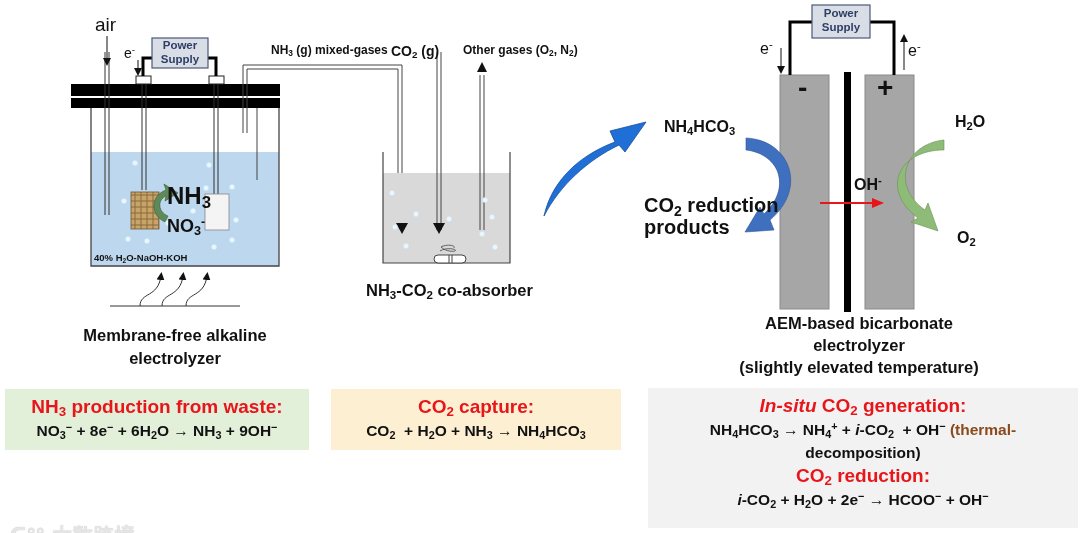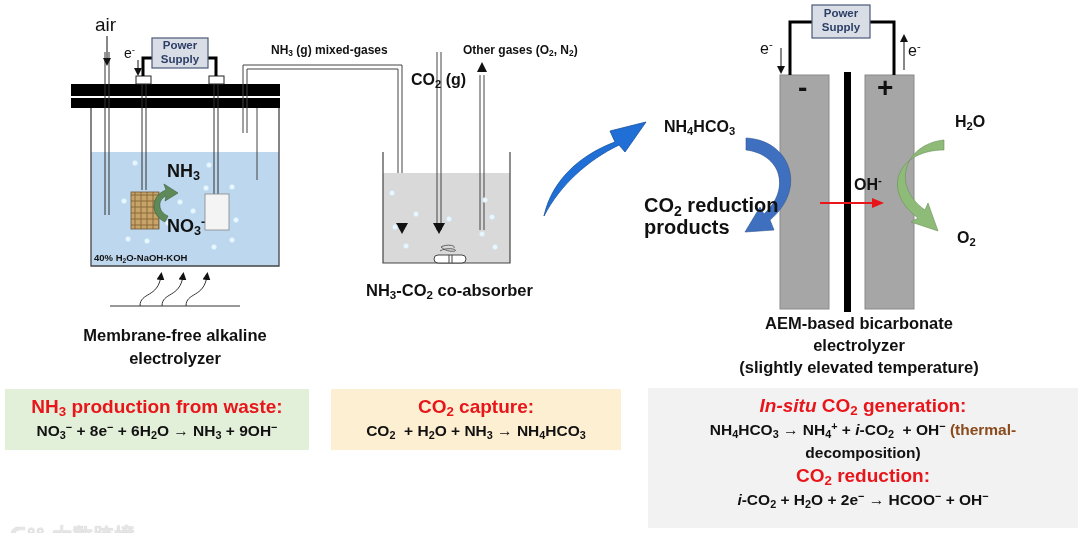--- a/index.html
+++ b/index.html
@@ -147,30 +147,30 @@
     <line x1="820" y1="203" x2="882" y2="203" stroke="#e8161b" stroke-width="2.2" marker-end="url(#arrRed)"></line>
   </g>
 </svg>
 
 <div class="lbl" style="left:95px;top:14px;font-weight:normal;font-size:19px;">air</div>
 <div class="lbl" style="left:124px;top:45px;font-weight:normal;font-size:14px;"><span>e</span><sup>-</sup></div>
 <div class="lbl center" style="left:152px;top:38px;width:56px;font-size:11.5px;line-height:14px;color:#2d3f66;">
   <div>Power</div>
     <div>Supply</div>
 </div>
-<div class="lbl" style="left:167px;top:161px;font-size:18px;"><span>NH</span><sub>3</sub></div>
+<div class="lbl" style="left:167px;top:182px;font-size:24px;"><span>NH</span><sub>3</sub></div>
 <div class="lbl" style="left:167px;top:216px;font-size:18px;"><span>NO</span><sub>3</sub><sup>-</sup></div>
 <div class="lbl" style="left:94px;top:252px;font-size:9.5px;"><span>40% H</span><sub>2</sub><span>O-NaOH-KOH</span></div>
 <div class="lbl center" style="left:55px;top:324px;width:240px;font-size:16.5px;line-height:23px;">
   <div>Membrane-free alkaline</div>
     <div>electrolyzer</div>
 </div>
 
 <div class="lbl" style="left:271px;top:43px;font-size:12px;"><span>NH</span><sub>3</sub><span> (g) mixed-gases</span></div>
-<div class="lbl" style="left:411px;top:43px;font-size:16px;margin-top:28px;"><span>CO</span><sub>2</sub><span> (g)</span></div>
+<div class="lbl" style="left:391px;top:43px;font-size:14px;"><span>CO</span><sub>2</sub><span> (g)</span></div>
 <div class="lbl" style="left:463px;top:43px;font-size:12px;"><span>Other gases (O</span><sub>2</sub><span>, N</span><sub>2</sub><span>)</span></div>
 
 <div class="lbl" style="left:366px;top:281px;font-size:16.5px;"><span>NH</span><sub>3</sub><span>-CO</span><sub>2</sub><span> co-absorber</span></div>
 
 <div class="lbl center" style="left:812px;top:6px;width:58px;font-size:11.5px;line-height:14px;color:#2d3f66;">
   <div>Power</div>
     <div>Supply</div>
 </div>
 <div class="lbl" style="left:760px;top:40px;font-weight:normal;font-size:16px;"><span>e</span><sup>-</sup></div>
 <div class="lbl" style="left:908px;top:42px;font-weight:normal;font-size:16px;"><span>e</span><sup>-</sup></div>

